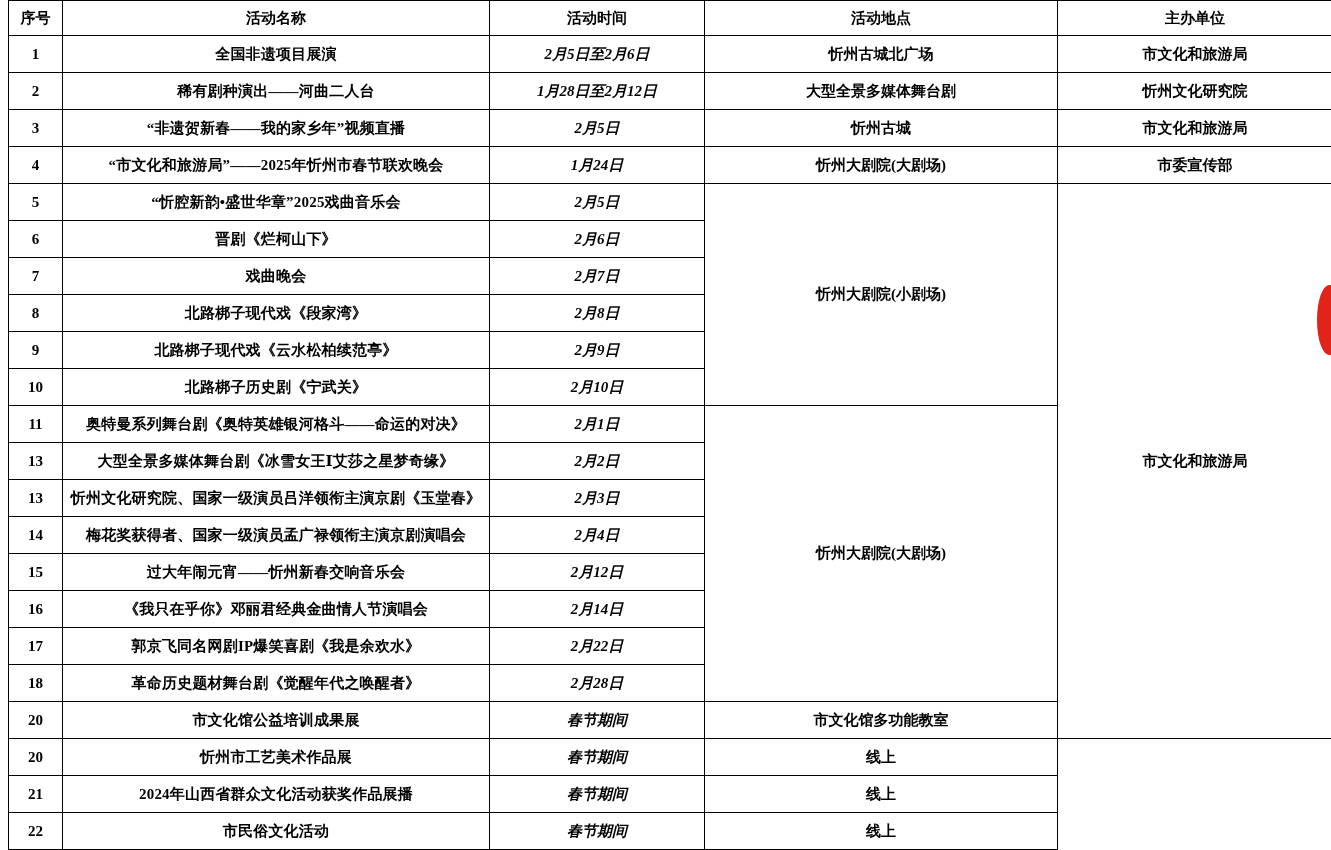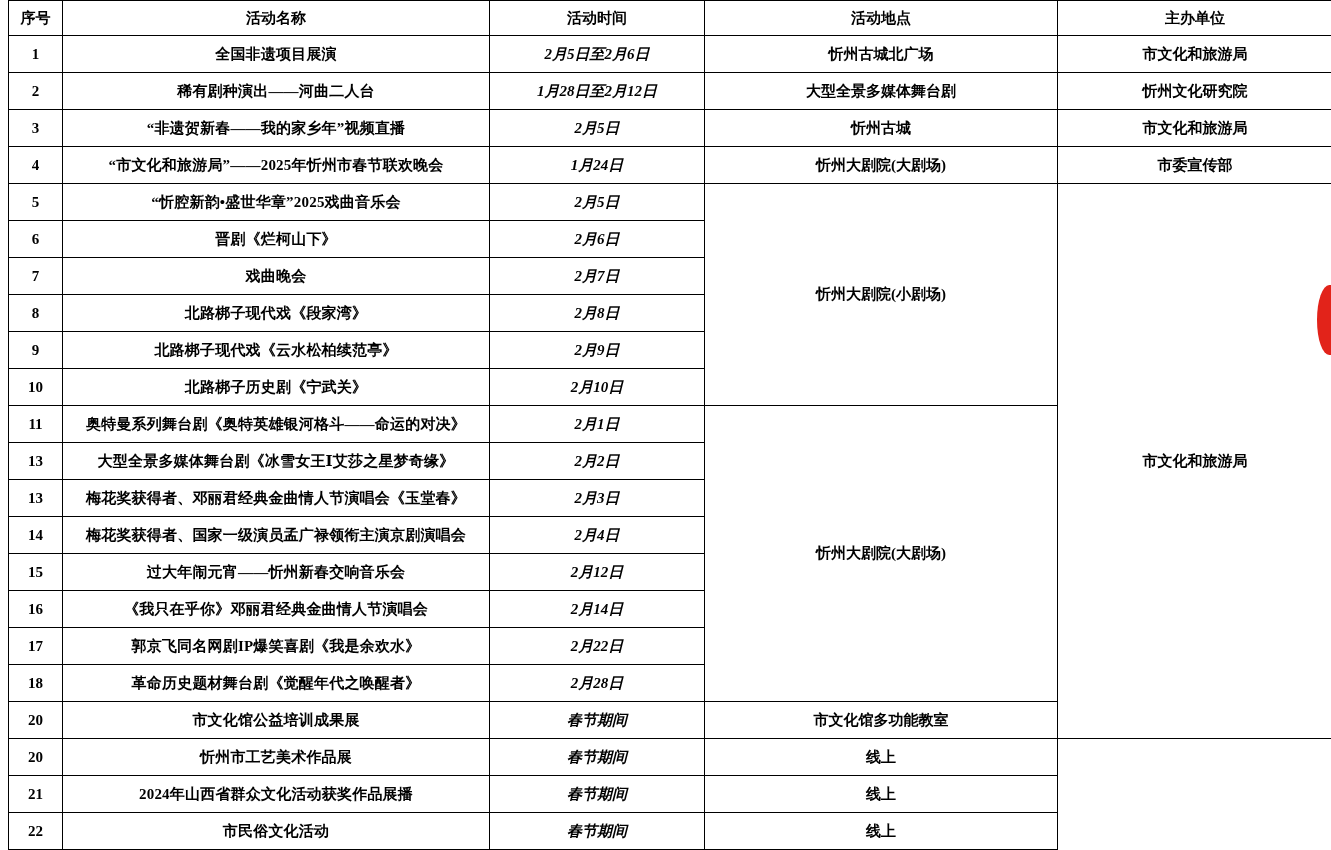--- a/index.html
+++ b/index.html
@@ -182,21 +182,21 @@
       </tr>
 
       <tr>
         <td>13</td>
         <td class="name-cell">大型全景多媒体舞台剧《冰雪女王Ⅰ艾莎之星梦奇缘》</td>
         <td class="time-cell">2月2日</td>
       </tr>
 
       <tr>
         <td>13</td>
-        <td class="name-cell">梅花奖获得者、邓丽君经典金曲情人节演唱会《玉堂春》</td>
+        <td class="name-cell">忻州文化研究院、国家一级演员吕洋领衔主演京剧《玉堂春》</td>
         <td class="time-cell">2月3日</td>
       </tr>
 
       <tr>
         <td>14</td>
         <td class="name-cell">梅花奖获得者、国家一级演员孟广禄领衔主演京剧演唱会</td>
         <td class="time-cell">2月4日</td>
       </tr>
 
       <tr>

